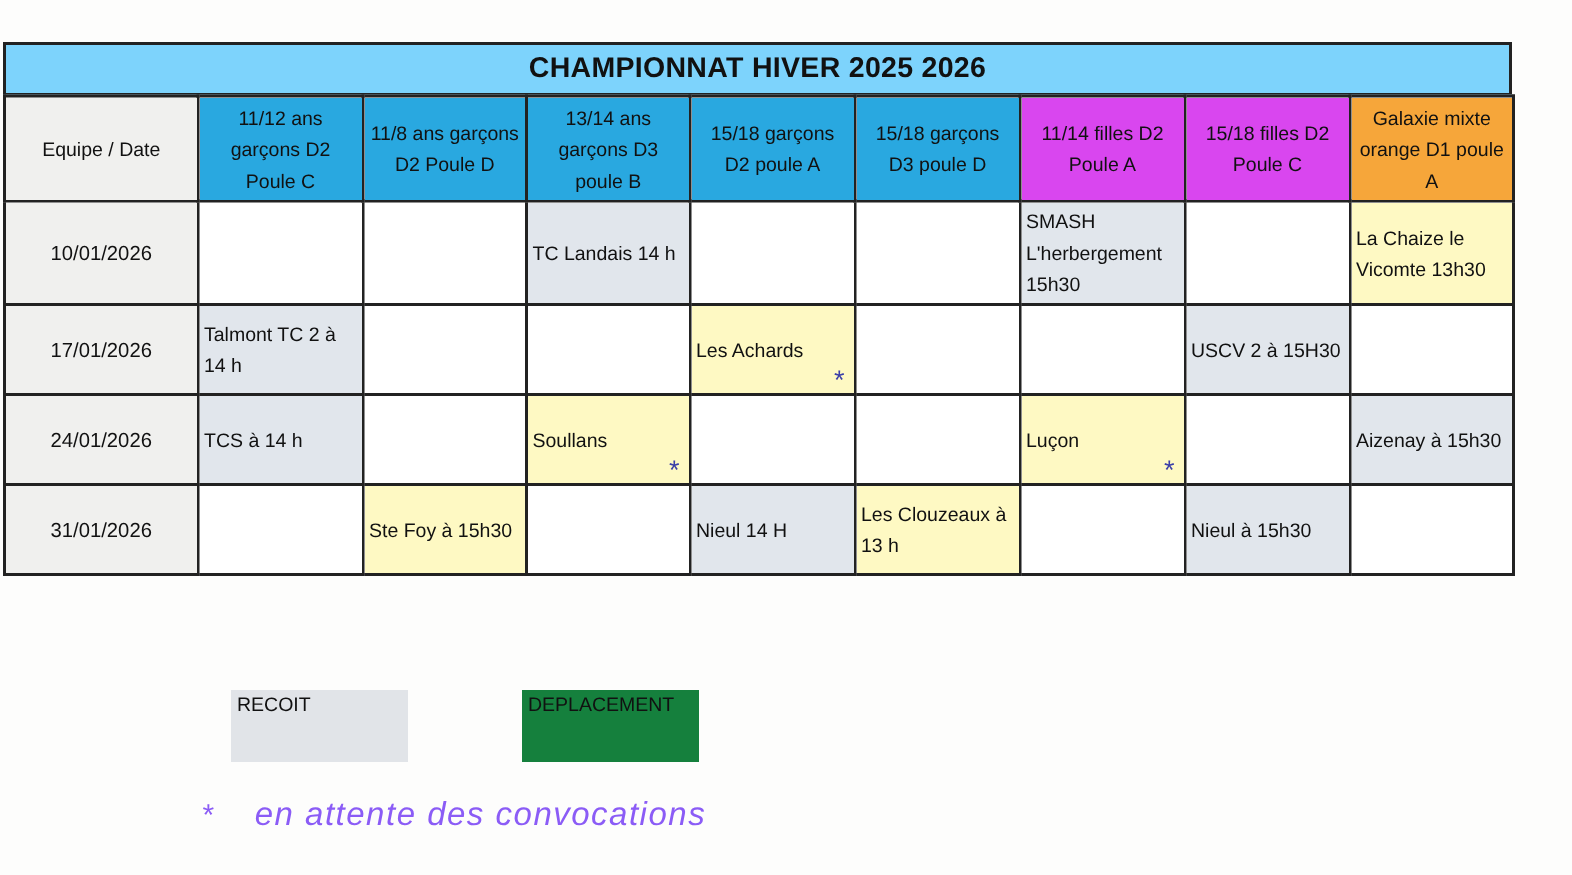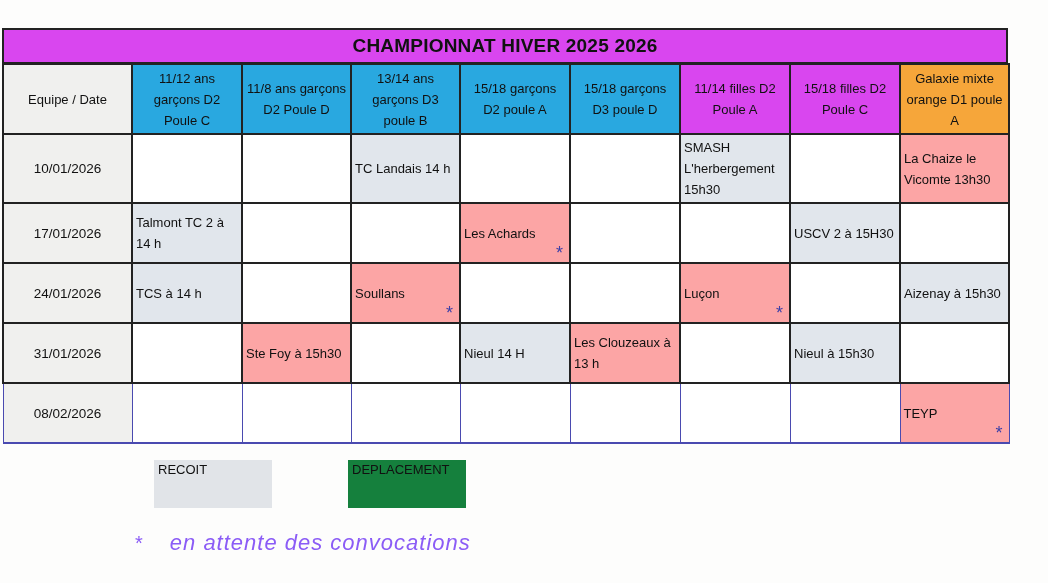--- a/index.html
+++ b/index.html
@@ -2,35 +2,35 @@
 <html><head>
 <meta charset="utf-8">
 <style>
   html, body { margin: 0; padding: 0; }
   body {
     width: 1048px; height: 583px; background: #fdfdfc; position: relative; overflow: hidden;
     font-family: "Liberation Sans", sans-serif; color: #111;
   }
   .sheet { position: absolute; left: 2px; top: 28px; width: 1006px; }
   .title-row {
-    height: 32px; border: 2px solid #222; border-bottom: 1px solid #222; background: #d946ef;
+    height: 32px; border: 2px solid #222; border-bottom: 1px solid #222; background: #7dd3fc;
     display: flex; align-items: center; justify-content: center;
     font-weight: bold; font-size: 19px; letter-spacing: 0.2px;
   }
   table { border-collapse: collapse; width: 1006px; table-layout: fixed; }
   td, th { border: 2px solid #222; padding: 2px 3px; font-size: 13px; line-height: 21px; vertical-align: middle; position: relative; }
   th { font-weight: normal; text-align: center; height: 64px; }
   th.first { background: #f0f0ee; text-align: center; }
   th.blue { background: #29a8e0; }
   th.yellow { background: #d946ef; }
   th.orange { background: #f6a63a; }
   td.date { background: #f0f0ee; text-align: center; font-size: 13.5px; }
   td.cell { background: #fff; text-align: left; }
   td.recoit { background: #e1e6ec; }
-  td.depl { background: #fca5a5; }
+  td.depl { background: #fef9c3; }
   tr.r { height: 60px; }
   tr.last td { border-left: 1px solid #4a4ab0; border-right: 1px solid #4a4ab0; border-bottom: 2px solid #4a4ab0; }
   .star { position: absolute; right: 6px; bottom: 0px; color: #3b3fa8; font-size: 18px; line-height: 18px; }
   .legend { position: absolute; top: 460px; height: 44px; padding: 2px 4px; font-size: 13px; }
   .leg1 { left: 130px; width: 110px; background: #e1e4e8; margin-left: 24px; }
   .leg2 { left: 348px; width: 110px; background: #15803d; }
   .note { position: absolute; left: 135px; top: 530px; color: #8b5cf6; font-family: Liberation Sans, sans-serif; font-style: italic; font-size: 22px; letter-spacing: 1px; }
   .note .ast { font-style: normal; margin-right: 26px; font-size: 20px; }
 </style>
 </head>
@@ -101,31 +101,20 @@
           <td class="date">31/01/2026</td>
           <td class="cell"><span></span></td>
           <td class="cell depl"><span>Ste Foy à 15h30</span></td>
           <td class="cell"><span></span></td>
           <td class="cell recoit"><span>Nieul 14 H</span></td>
           <td class="cell depl"><span>Les Clouzeaux à 13 h</span></td>
           <td class="cell"><span></span></td>
           <td class="cell recoit"><span>Nieul à 15h30</span></td>
           <td class="cell"><span></span></td>
         </tr>
-        <tr class="r last">
-          <td class="date">08/02/2026</td>
-          <td class="cell"><span></span></td>
-          <td class="cell"><span></span></td>
-          <td class="cell"><span></span></td>
-          <td class="cell"><span></span></td>
-          <td class="cell"><span></span></td>
-          <td class="cell"><span></span></td>
-          <td class="cell"><span></span></td>
-          <td class="cell depl"><span>TEYP</span><span class="star">*</span></td>
-        </tr>
       </tbody>
   </table>
 </div>
 
 <div class="legend leg1">RECOIT</div>
 <div class="legend leg2">DEPLACEMENT</div>
 
 <div class="note">
   <span class="ast">*</span><span>en attente des convocations</span>
 </div>

